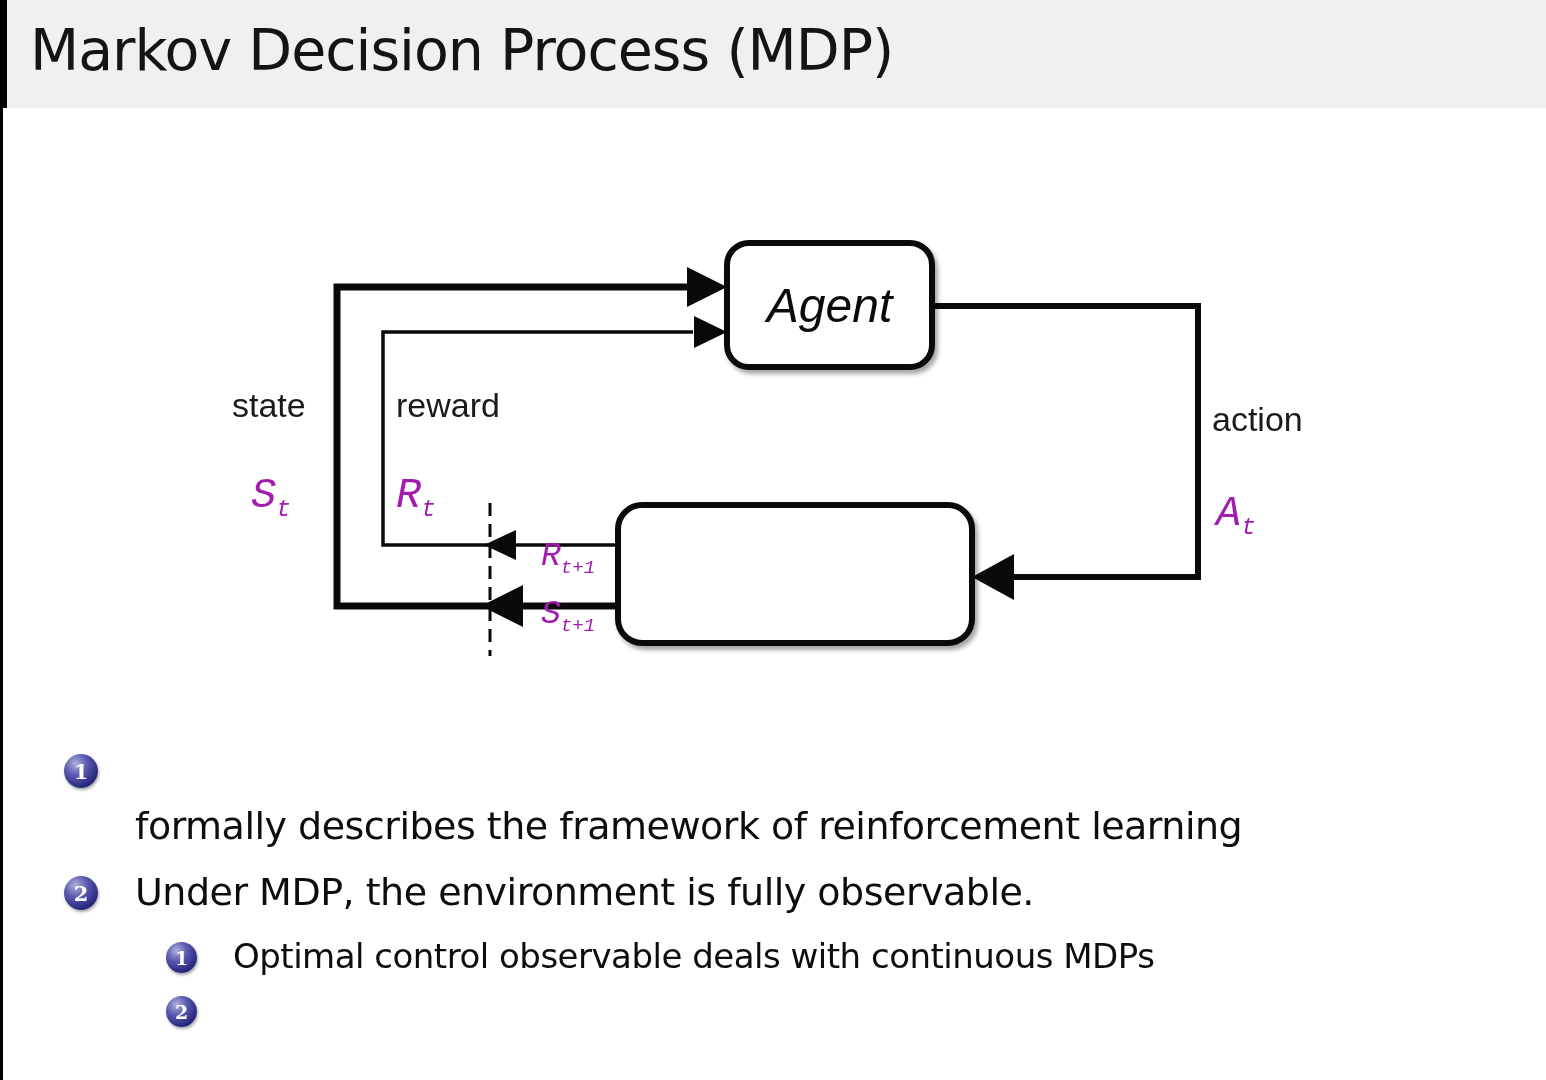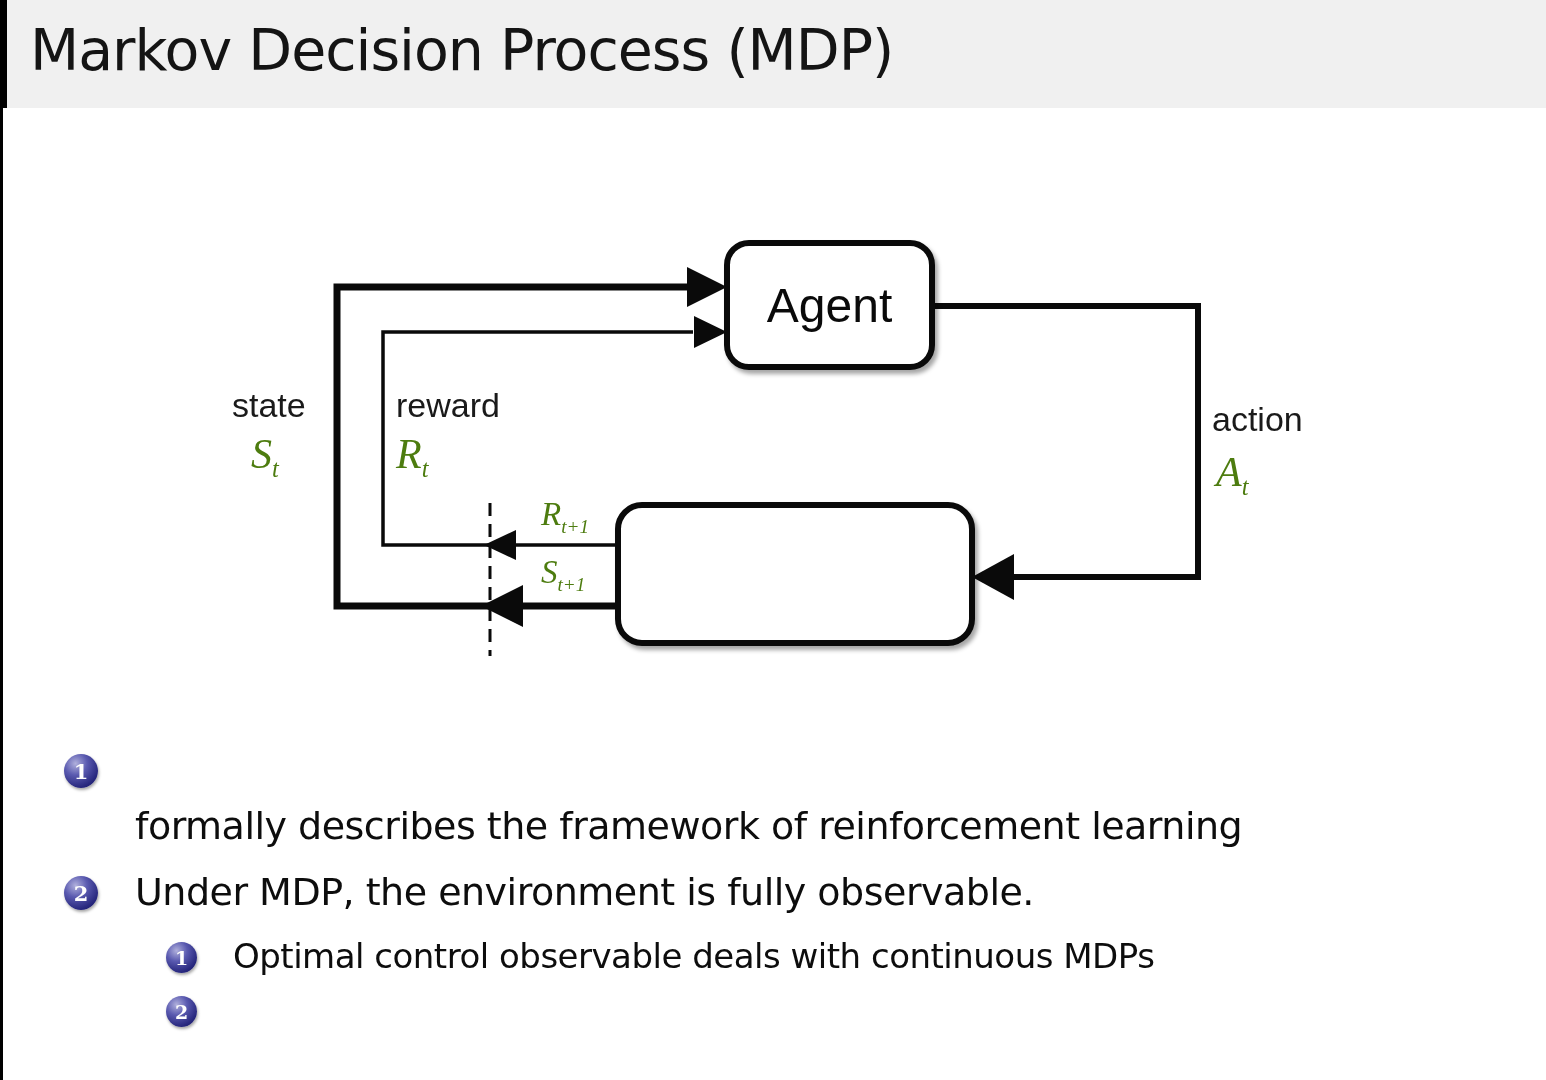--- a/index.html
+++ b/index.html
@@ -14,31 +14,31 @@
   .title-bar{position:absolute;left:0;top:0;width:1546px;height:108px;background:#f0f0f0;}
   .title-text{
     position:absolute;left:30px;top:18px;font-size:57px;line-height:1.15;
     color:#141414;letter-spacing:-1px;white-space:nowrap;
   }
   
   .diagram{position:absolute;left:200px;top:220px;width:1120px;height:470px;}
   .diagram svg{position:absolute;left:0;top:0;}
   .box-label{
     position:absolute;display:flex;align-items:center;justify-content:center;
-    font-family:"Liberation Sans",sans-serif;color:#0a0a0a;
+    font-family:"Liberation Sans",sans-serif;color:#0a0a0a;font-style:italic;
   }
   .agent-label{left:727px;top:243px;width:205px;height:124px;font-size:48px;}
   .environment-label{left:618px;top:505px;width:354px;height:138px;font-size:44px;}
   .diag-word{
     position:absolute;font-family:"Liberation Sans",sans-serif;font-size:34px;
     color:#1a1a1a;white-space:nowrap;
   }
   .math{
-    position:absolute;font-family:Liberation Serif, serif;font-style:italic;
-    color:#4d7c0f;white-space:nowrap;
+    position:absolute;font-family:Liberation Mono, monospace;font-style:italic;
+    color:#a21caf;white-space:nowrap;margin-top:42px;
   }
   .math-big{font-size:42px;}
   .math-small{font-size:33px;}
   .math sub{font-size:0.58em;font-style:italic;line-height:0;}
   
   .ball{
     position:absolute;border-radius:50%;color:#ffffff;
     display:flex;align-items:center;justify-content:center;
     background:radial-gradient(circle at 34% 28%, #b0b0dc 0%, #5a5ab0 35%, #28287e 72%, #141460 100%);
     box-shadow:1px 2px 3px rgba(0,0,0,0.35);

